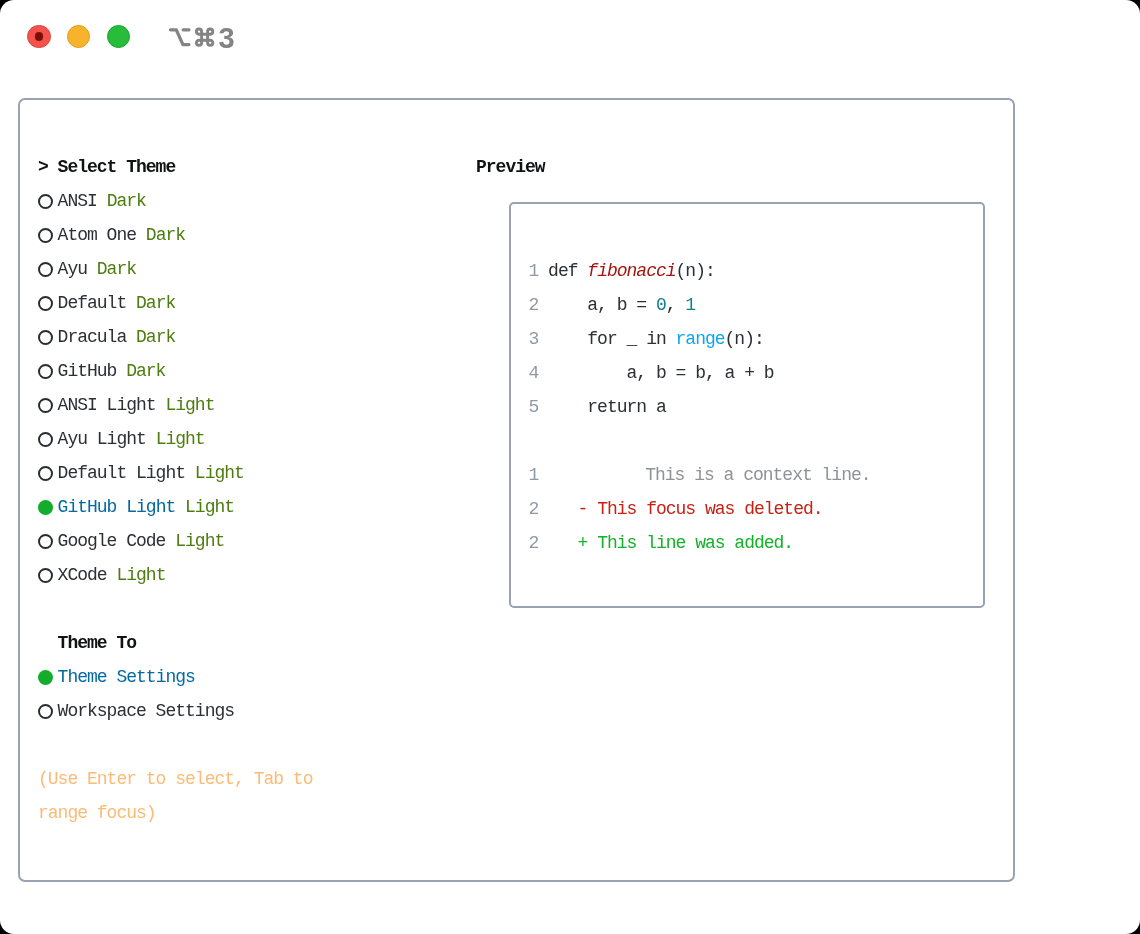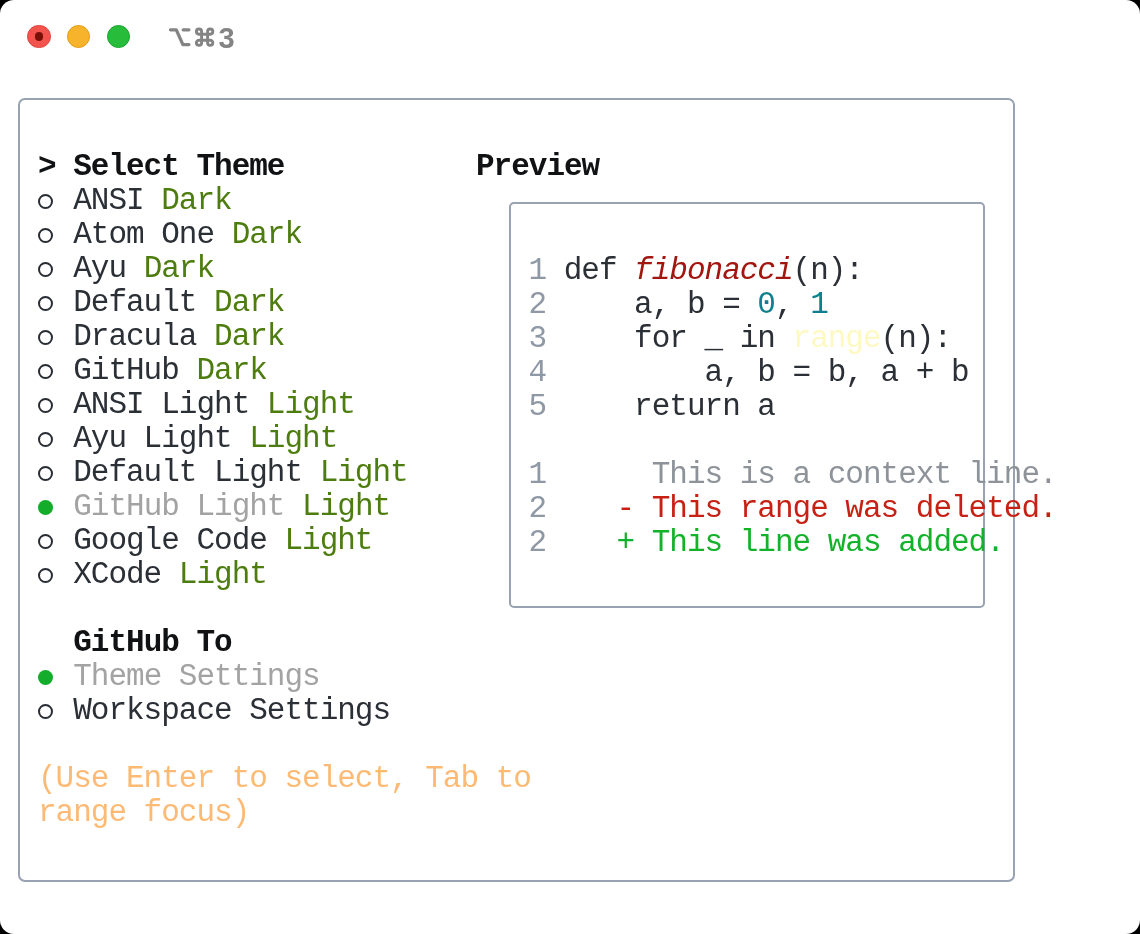--- a/index.html
+++ b/index.html
@@ -1,30 +1,30 @@
 <!DOCTYPE html>
 <html><head>
 <meta charset="utf-8">
 <style>
 html,body{margin:0;padding:0;}
 body{width:1140px;height:934px;background:#000;position:relative;overflow:hidden;}
 .win{position:absolute;left:0;top:0;width:1140px;height:934px;background:#fff;border-radius:14px;}
 .dot{position:absolute;border-radius:50%;box-sizing:border-box;}
 .panel{position:absolute;left:18px;top:97.5px;width:997px;height:784.5px;box-sizing:border-box;border:2.5px solid #99a2b2;border-radius:7px;}
 .pbox{position:absolute;left:509px;top:202px;width:475.5px;height:405.5px;box-sizing:border-box;border:2px solid #99a2b2;border-radius:5px;}
-pre{margin:0;position:absolute;font-family:"Liberation Mono",monospace;font-size:31px;letter-spacing:-1px;line-height:34px;color:#2b2f36;}
+pre{margin:0;position:absolute;font-family:"Liberation Mono",monospace;font-size:18px;letter-spacing:-1px;line-height:34px;color:#2b2f36;}
 .b{font-weight:bold;color:#101214;}
 .sfx{color:#4d7c0f;}
-.grn{color:#a3a3a3;}
+.grn{color:#0369a1;}
 .hlp{color:#fdba74;font-family:Liberation Mono, monospace;}
 .gut{color:#8f99a6;}
 .red2{color:#a3160f;font-style:italic;}
 .teal{color:#0e7f8c;}
-.blu{color:#fef9c3;}
-.ctx{color:#8d9399;}
+.blu{color:#0ea5e9;}
+.ctx{color:#8d9399;margin-left:48px;}
 .del{color:#c62114;}
 .add{color:#14b22a;text-align:right;}
 .circ{position:absolute;width:15px;height:15px;border:2px solid #282c33;border-radius:50%;box-sizing:border-box;}
 .circf{position:absolute;width:15px;height:15px;background:#14ad2b;border-radius:50%;}
 </style>
 </head>
 <body>
 <div class="win"></div>
 
 <div class="dot" style="left:27.4px;top:25px;width:23.2px;height:23.2px;background:#f2544d;border:1.2px solid #e0443e;"></div>
@@ -50,21 +50,21 @@
   Default <span class="sfx">Dark</span>
   Dracula <span class="sfx">Dark</span>
   GitHub <span class="sfx">Dark</span>
   ANSI Light <span class="sfx">Light</span>
   Ayu Light <span class="sfx">Light</span>
   Default Light <span class="sfx">Light</span>
   <span class="grn">GitHub Light</span> <span class="sfx">Light</span>
   Google Code <span class="sfx">Light</span>
   XCode <span class="sfx">Light</span>
 
-  <span class="b">GitHub To</span>
+  <span class="b">Theme To</span>
   <span class="grn">Theme Settings</span>
   Workspace Settings
 
 <span class="hlp">(Use Enter to select, Tab to</span>
 <span class="hlp">range focus)</span></pre>
 
 <div class="circ" style="left:38.3px;top:194px;"></div>
 <div class="circ" style="left:38.3px;top:228px;"></div>
 <div class="circ" style="left:38.3px;top:262px;"></div>
 <div class="circ" style="left:38.3px;top:296px;"></div>
@@ -81,14 +81,14 @@
 
 <pre style="left:476px;top:150px;"><span class="b">Preview</span></pre>
 
 <pre style="left:528.5px;top:253.5px;"><span class="gut">1</span> def <span class="red2">fibonacci</span>(n):
 <span class="gut">2</span>     a, b = <span class="teal">0</span>, <span class="teal">1</span>
 <span class="gut">3</span>     for _ in <span class="blu">range</span>(n):
 <span class="gut">4</span>         a, b = b, a + b
 <span class="gut">5</span>     return a
 
 <span class="gut">1</span>      <span class="ctx">This is a context line.</span>
-<span class="gut">2</span>    <span class="del">- This range was deleted.</span>
+<span class="gut">2</span>    <span class="del">- This focus was deleted.</span>
 <span class="gut">2</span>    <span class="add">+ This line was added.</span></pre>
 
 </body></html>

